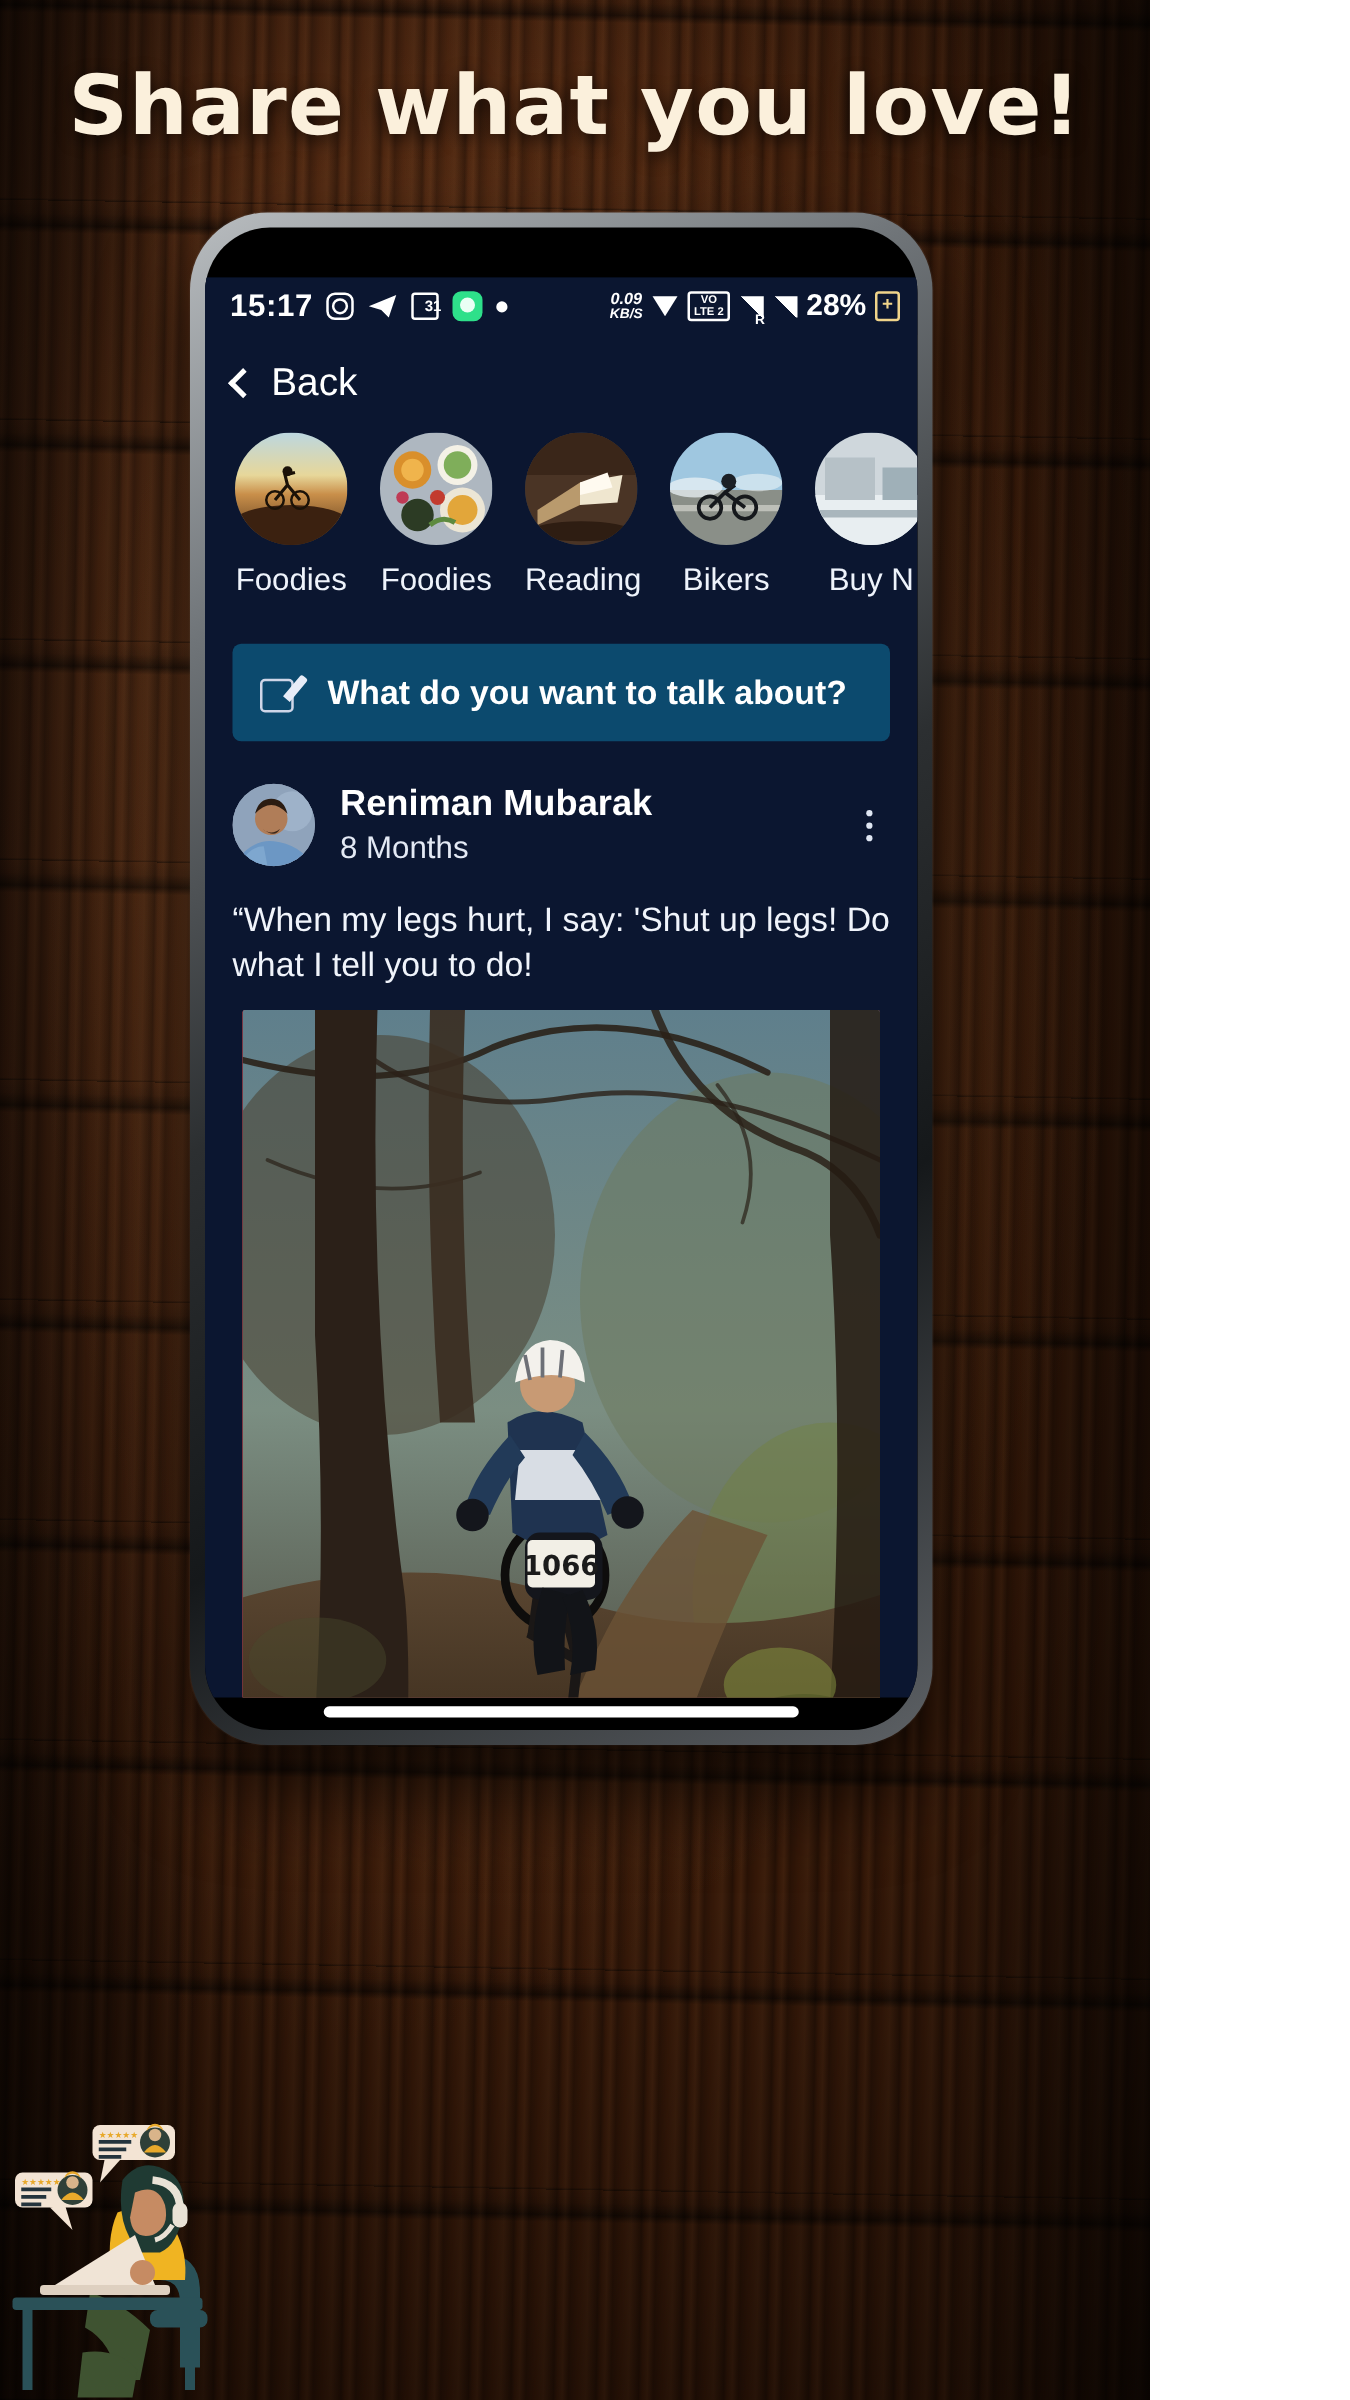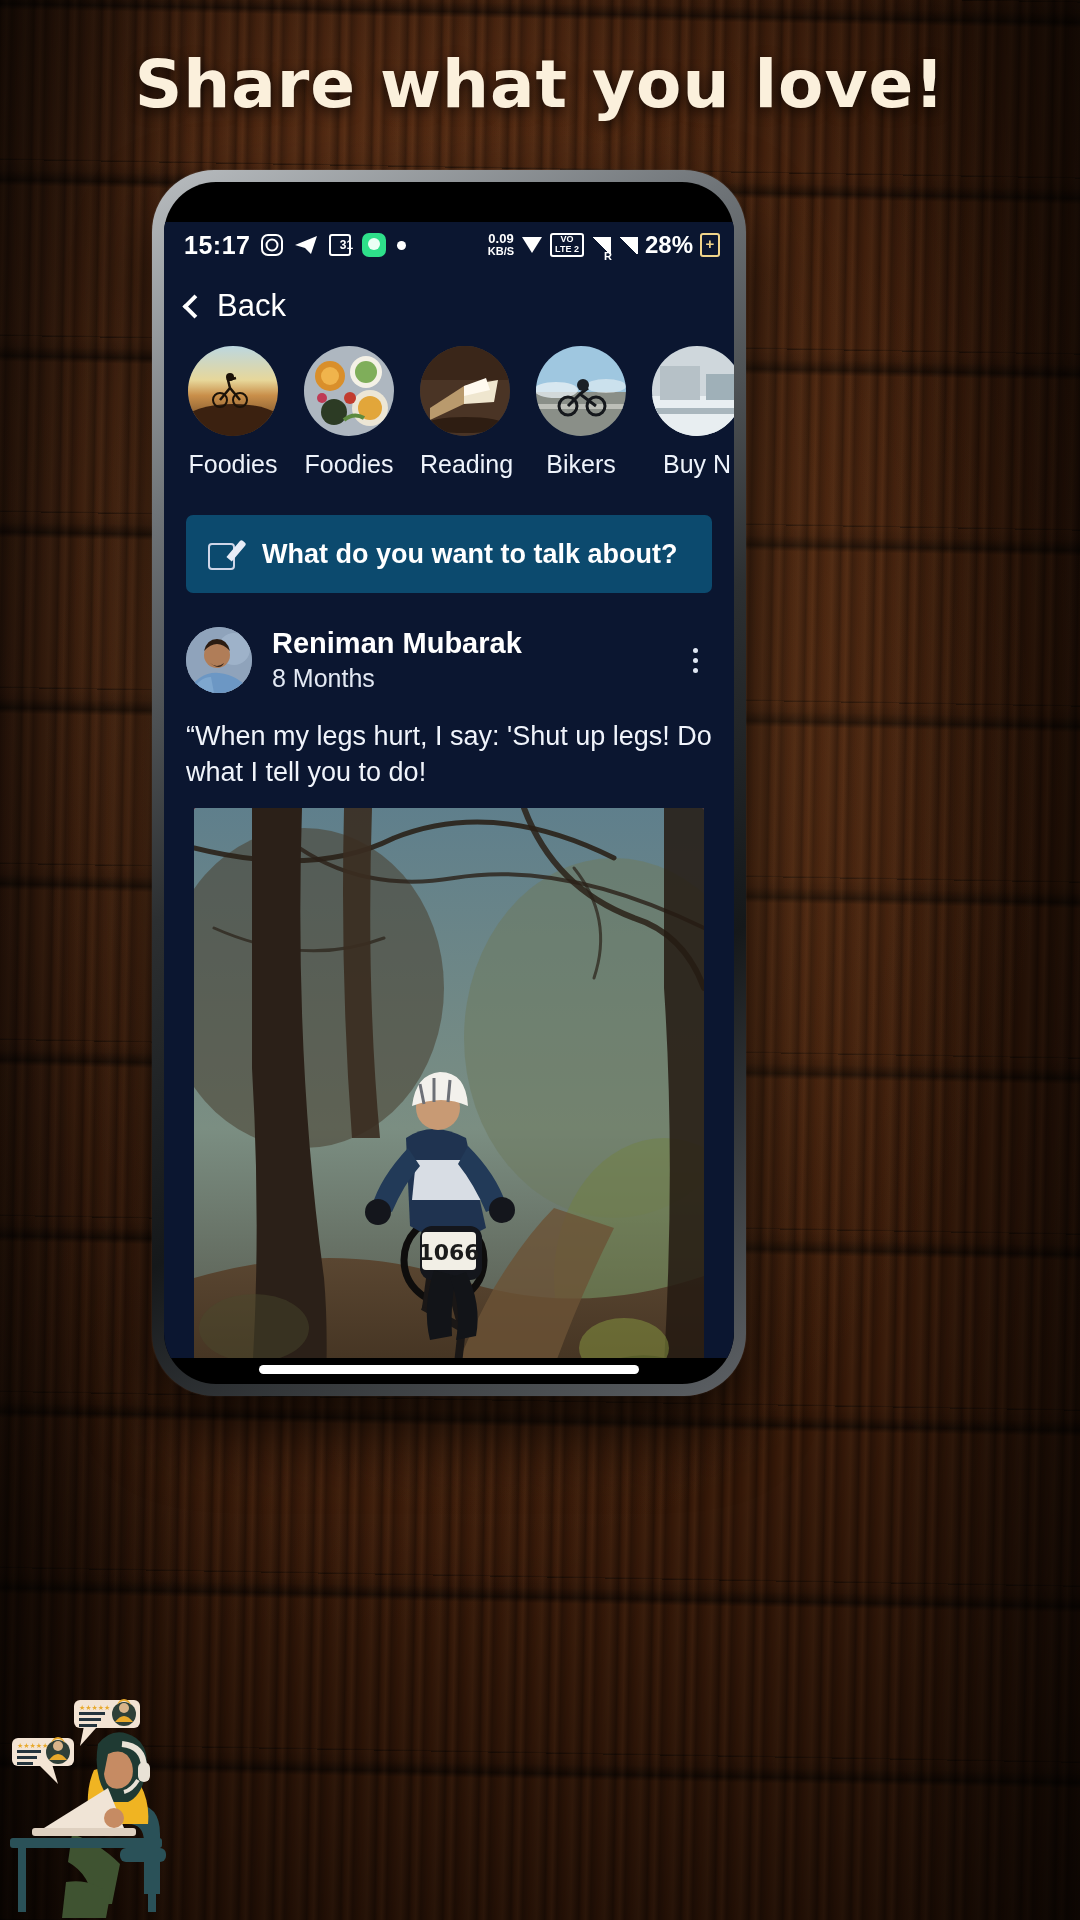--- a/index.html
+++ b/index.html
@@ -5,21 +5,21 @@
   * { box-sizing: border-box; margin: 0; padding: 0; }
   html, body {
     width: 1080px; height: 1920px;
     overflow: hidden;
     font-family: "Liberation Sans", sans-serif;
   }
 
   
   .stage {
     position: relative;
-    width: 1080px; height: 1920px;
+    width: 920px; height: 1920px;
     background:
       linear-gradient(90deg, rgba(0,0,0,.55) 0%, rgba(0,0,0,0) 18%, rgba(0,0,0,0) 82%, rgba(0,0,0,.5) 100%),
       repeating-linear-gradient(91deg,
         rgba(0,0,0,.30) 0px, rgba(0,0,0,.0) 3px, rgba(255,180,110,.05) 7px,
         rgba(0,0,0,.22) 12px, rgba(0,0,0,.0) 19px, rgba(255,200,130,.04) 26px,
         rgba(0,0,0,.28) 34px),
       repeating-linear-gradient(1deg,
         rgba(0,0,0,.45) 0px, rgba(0,0,0,.0) 2px, rgba(0,0,0,.0) 150px,
         rgba(0,0,0,.55) 156px, rgba(0,0,0,.12) 166px, rgba(0,0,0,.0) 176px),
       radial-gradient(ellipse 70% 55% at 30% 30%, #6b3a1c 0%, #4e2711 45%, #351808 100%),
@@ -99,21 +99,21 @@
   .wa-ico {
     width: 24px; height: 24px; border-radius: 7px; background: #2ee08a;
     position: relative;
   }
   .wa-ico::after {
     content: ""; position: absolute; left: 50%; top: 46%;
     width: 12px; height: 12px; border-radius: 50%; background: #eafff4;
     transform: translate(-50%,-50%);
   }
   .dot-ico { width: 9px; height: 9px; border-radius: 50%; background: #fff; }
-  .sb-speed { font-size: 13px; line-height: 1.05; text-align: center; font-weight: 700; }
+  .sb-speed { font-size: 13px; line-height: 1.05; text-align: center; font-weight: 700; font-style: italic; }
   .sb-speed small { display: block; font-size: 11px; }
   .volte {
     border: 2px solid #fff; border-radius: 3px; padding: 0 3px;
     font-size: 11px; font-weight: 700; line-height: 1.08; text-align: center;
   }
   .volte span { display: block; font-size: 9px; }
   .bars {
     width: 20px; height: 17px;
     background: linear-gradient(225deg, #fff 50%, transparent 50%);
     position: relative;

